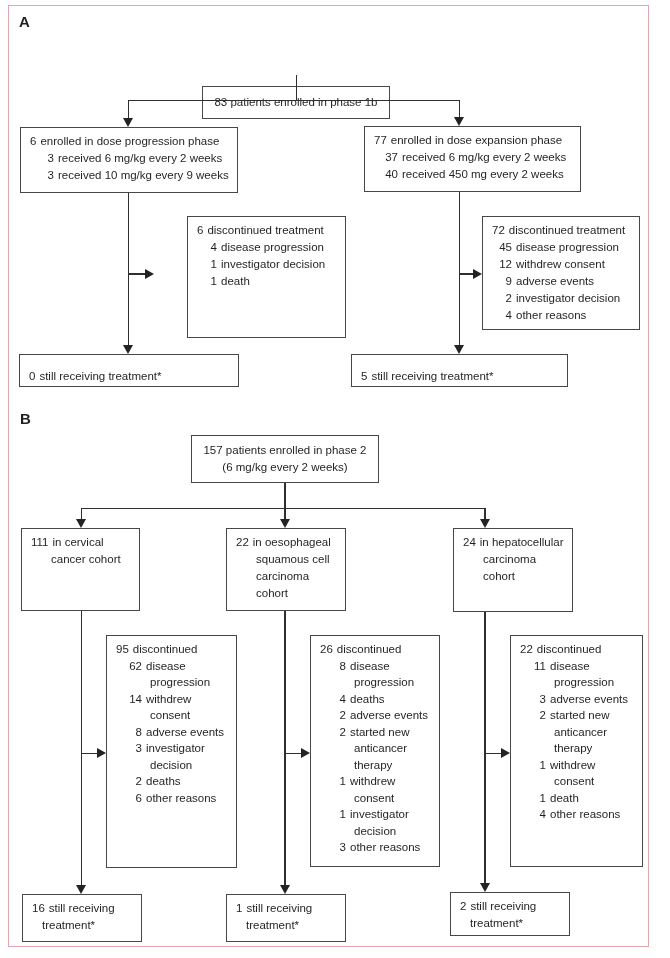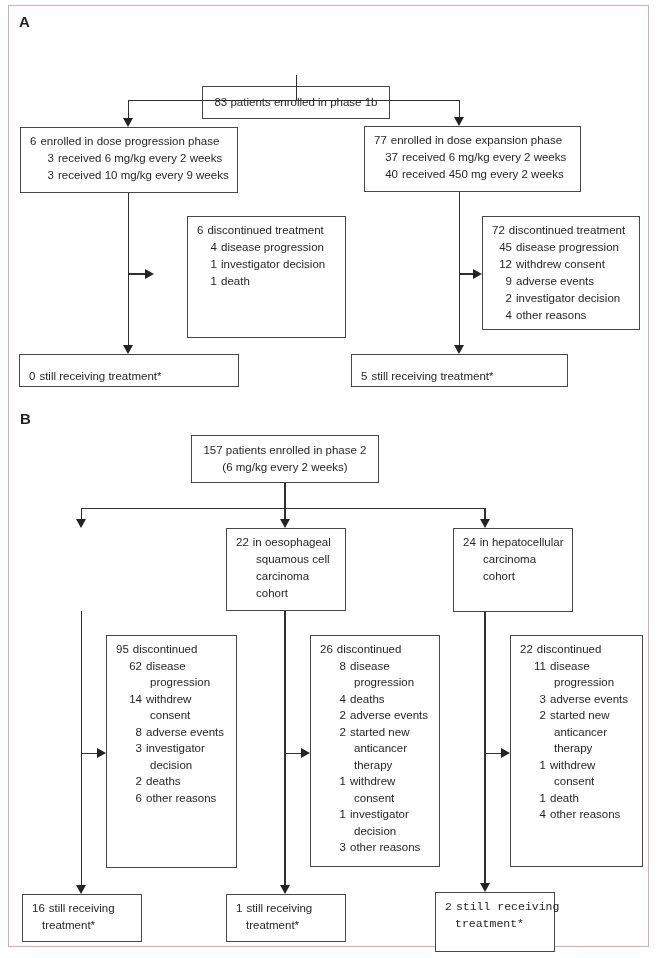--- a/index.html
+++ b/index.html
@@ -105,20 +105,24 @@
 
   <div class="vln" style="left:284.25px;top:483px;height:25px;"></div>
   <div class="hln" style="left:81px;top:507.5px;width:404.5px;"></div>
   <div class="vln" style="left:80.5px;top:508px;height:12px;"></div>
   <div class="ad" style="left:76px;top:519px;"></div>
   <div class="vln" style="left:284.25px;top:508px;height:12px;"></div>
   <div class="ad" style="left:279.75px;top:519px;"></div>
   <div class="vln" style="left:484.25px;top:508px;height:12px;"></div>
   <div class="ad" style="left:479.75px;top:519px;"></div>
 
+  <div class="box c-coh" style="left:21px;top:528px;width:119px;height:83px;">
+    <div class="ln"><span class="num0">111</span><span>in cervical</span></div>
+    <div class="ln l2">cancer cohort</div>
+  </div>
   <div class="box c-coh" style="left:226px;top:528px;width:120px;height:83px;">
     <div class="ln"><span class="num0">22</span><span>in oesophageal</span></div>
     <div class="ln l2">squamous cell</div>
     <div class="ln l2">carcinoma</div>
     <div class="ln l2">cohort</div>
   </div>
   <div class="box c-coh" style="left:425px;top:528px;width:120px;height:84px;margin-left:28px;">
     <div class="ln"><span class="num0">24</span><span>in hepatocellular</span></div>
     <div class="ln l2">carcinoma</div>
     <div class="ln l2">cohort</div>
@@ -183,18 +187,18 @@
   </div>
 
   <div class="box c-sb" style="left:22px;top:894px;width:120px;height:48px;">
     <div class="ln"><span class="num0">16</span><span>still receiving</span></div>
     <div class="ln l2">treatment*</div>
   </div>
   <div class="box c-sb" style="left:226px;top:894px;width:120px;height:48px;">
     <div class="ln"><span class="num0">1</span><span>still receiving</span></div>
     <div class="ln l2">treatment*</div>
   </div>
-  <div class="box c-sb" style="left:435px;top:892px;width:120px;height:60px;font-family:Liberation Mono, monospace;">
+  <div class="box c-sb" style="left:450px;top:892px;width:120px;height:44px;">
     <div class="ln"><span class="num0">2</span><span>still receiving</span></div>
     <div class="ln l2">treatment*</div>
   </div>
 
 </div>
 
 </body></html>

